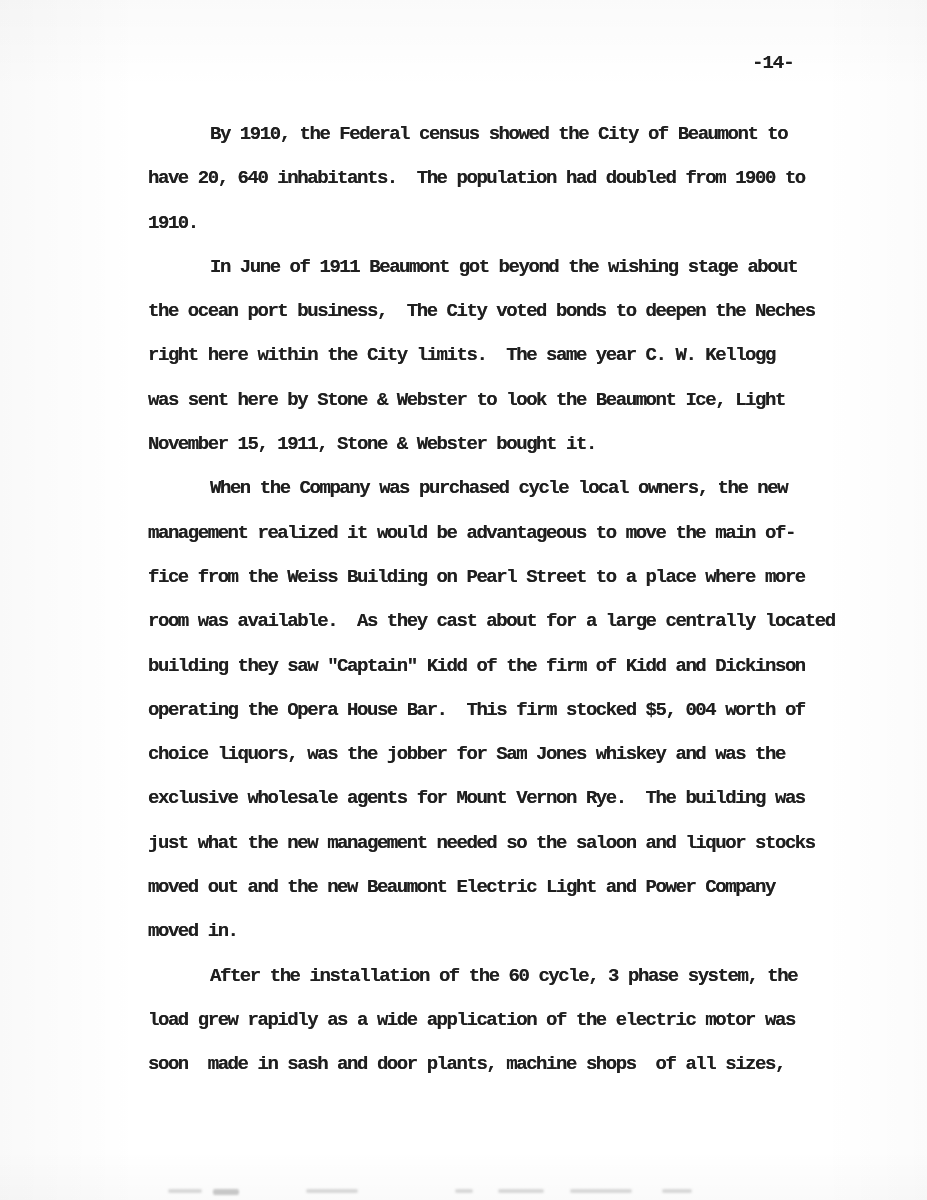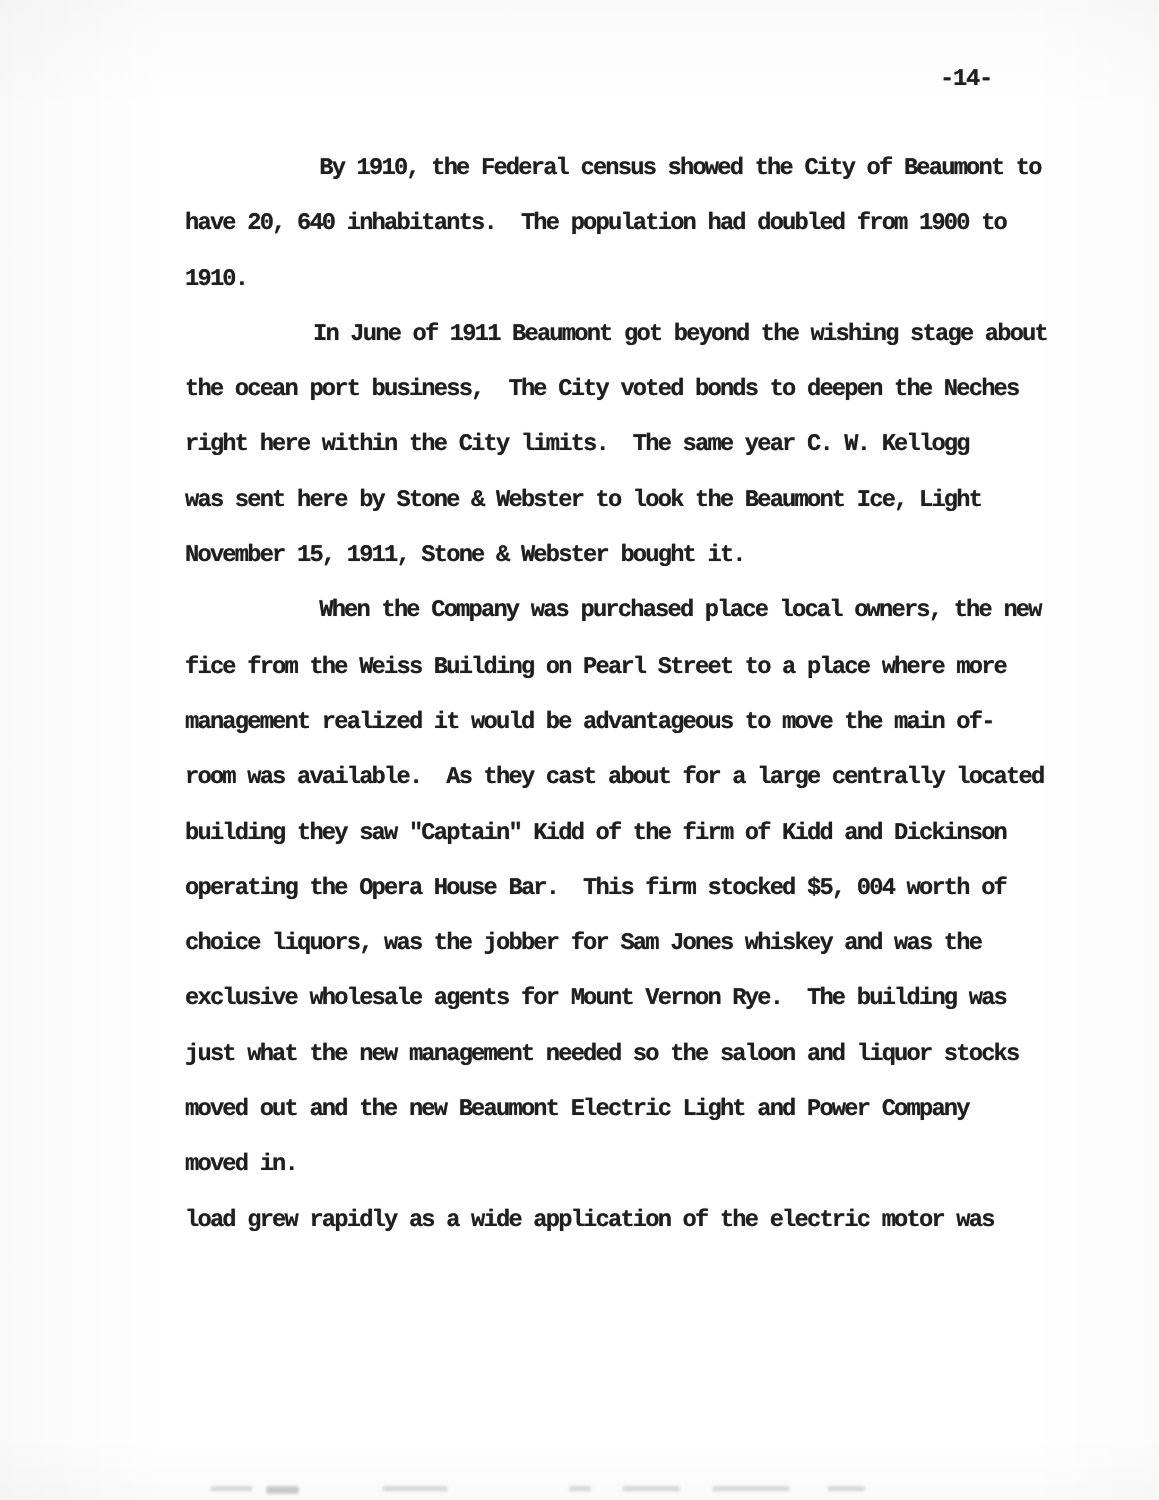--- a/index.html
+++ b/index.html
@@ -41,21 +41,20 @@
     height: 44.3px;
     line-height: 44.3px;
     font-size: 19px;
     font-weight: 700;
     letter-spacing: -1.45px;
     white-space: pre;
     text-shadow: 0 0 0.6px rgba(25,25,25,0.7);
   }
   .line.indent {
     padding-left: 62px;
-    text-align: center;
   }
   
   .artifact-row {
     position: absolute;
     top: 1189px;
     left: 0;
     width: 927px;
     height: 8px;
   }
   .artifact-row i {
@@ -82,32 +81,34 @@
 
   <div class="body-text">
       <div class="line indent">By 1910, the Federal census showed the City of Beaumont to</div>
       <div class="line">have 20, 640 inhabitants.  The population had doubled from 1900 to</div>
       <div class="line">1910.</div>
       <div class="line indent">In June of 1911 Beaumont got beyond the wishing stage about</div>
       <div class="line">the ocean port business,  The City voted bonds to deepen the Neches</div>
       <div class="line">right here within the City limits.  The same year C. W. Kellogg</div>
       <div class="line">was sent here by Stone &amp; Webster to look the Beaumont Ice, Light</div>
       <div class="line">November 15, 1911, Stone &amp; Webster bought it.</div>
-      <div class="line indent">When the Company was purchased place local owners, the new</div>
+      <div class="line indent">When the Company was purchased cycle local owners, the new</div>
+      <div class="line">management realized it would be advantageous to move the main of-</div>
       <div class="line">fice from the Weiss Building on Pearl Street to a place where more</div>
-      <div class="line">management realized it would be advantageous to move the main of-</div>
       <div class="line">room was available.  As they cast about for a large centrally located</div>
       <div class="line">building they saw "Captain" Kidd of the firm of Kidd and Dickinson</div>
       <div class="line">operating the Opera House Bar.  This firm stocked $5, 004 worth of</div>
       <div class="line">choice liquors, was the jobber for Sam Jones whiskey and was the</div>
       <div class="line">exclusive wholesale agents for Mount Vernon Rye.  The building was</div>
       <div class="line">just what the new management needed so the saloon and liquor stocks</div>
       <div class="line">moved out and the new Beaumont Electric Light and Power Company</div>
       <div class="line">moved in.</div>
+      <div class="line indent">After the installation of the 60 cycle, 3 phase system, the</div>
       <div class="line">load grew rapidly as a wide application of the electric motor was</div>
+      <div class="line">soon  made in sash and door plants, machine shops  of all sizes,</div>
     </div>
 
   <div class="artifact-row">
     <i></i>
       <i></i>
       <i></i>
       <i></i>
       <i></i>
       <i></i>
       <i></i>

